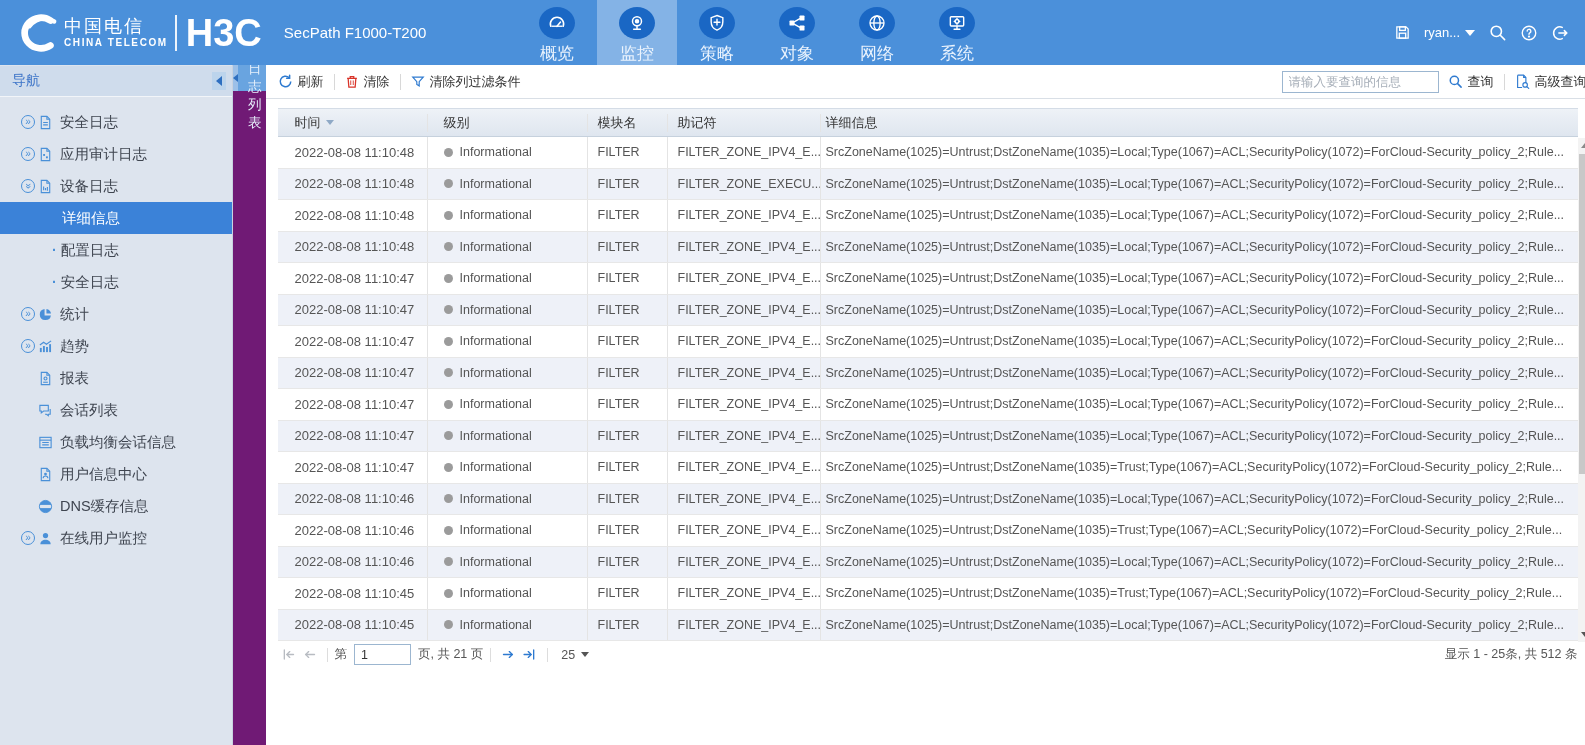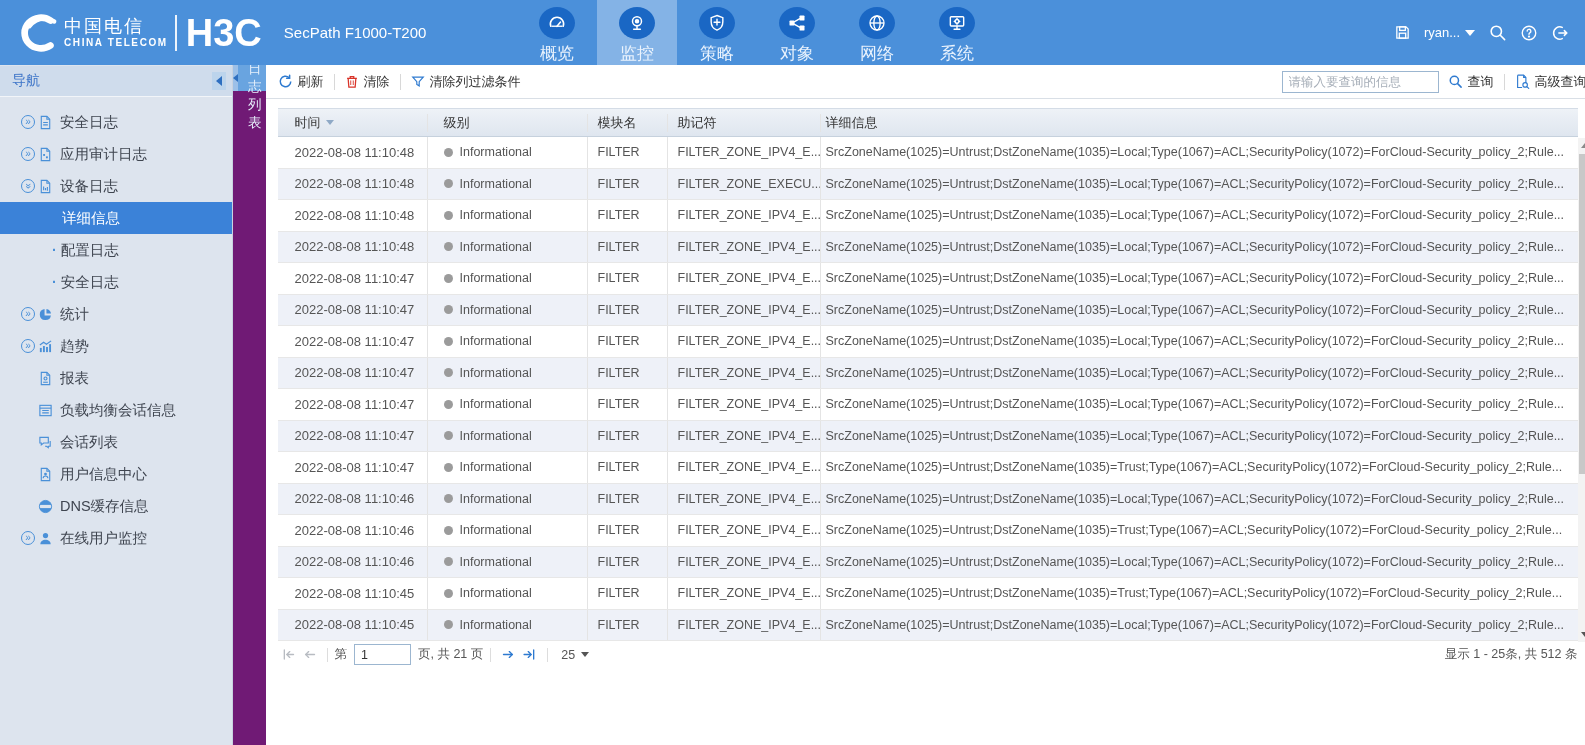--- a/index.html
+++ b/index.html
@@ -327,34 +327,34 @@
               <path d="M9.5 1.5v3h3"></path>
             <circle cx="8" cy="8" r="1.6"></circle>
               <path d="M5.5 12h5"></path>
           </svg>
           <span>报表</span>
         </div>
 
         <div class="sb-item">
           <span class="no-chev"></span>
           <svg class="ticon" viewBox="0 0 16 16" fill="none" stroke="#4a90d8" stroke-width="1.2">
+            <path d="M2 2.5h9v6H6l-2.5 2v-2H2z"></path>
+              <path d="M13 6.5v5.5h-2v1.5l-2-1.5H7.5"></path>
+          </svg>
+          <span>会话列表</span>
+        </div>
+
+        <div class="sb-item">
+          <span class="no-chev"></span>
+          <svg class="ticon" viewBox="0 0 16 16" fill="none" stroke="#4a90d8" stroke-width="1.2">
             <rect x="2" y="2.5" width="12" height="11"></rect>
               <path d="M2 5.5h12"></path>
               <path d="M4.5 8h7M4.5 10.5h7"></path>
           </svg>
           <span>负载均衡会话信息</span>
-        </div>
-
-        <div class="sb-item">
-          <span class="no-chev"></span>
-          <svg class="ticon" viewBox="0 0 16 16" fill="none" stroke="#4a90d8" stroke-width="1.2">
-            <path d="M2 2.5h9v6H6l-2.5 2v-2H2z"></path>
-              <path d="M13 6.5v5.5h-2v1.5l-2-1.5H7.5"></path>
-          </svg>
-          <span>会话列表</span>
         </div>
 
         <div class="sb-item">
           <span class="no-chev"></span>
           <svg class="ticon" viewBox="0 0 16 16" fill="none" stroke="#4a90d8" stroke-width="1.2">
             <path d="M3.5 1.5h6l3 3v10h-9z"></path>
               <path d="M9.5 1.5v3h3"></path>
             <circle cx="8" cy="7.5" r="1.5" fill="#4a90d8" stroke="none"></circle>
             <path d="M5.5 12c0-1.5 1.1-2.4 2.5-2.4s2.5.9 2.5 2.4"></path>
           </svg>

